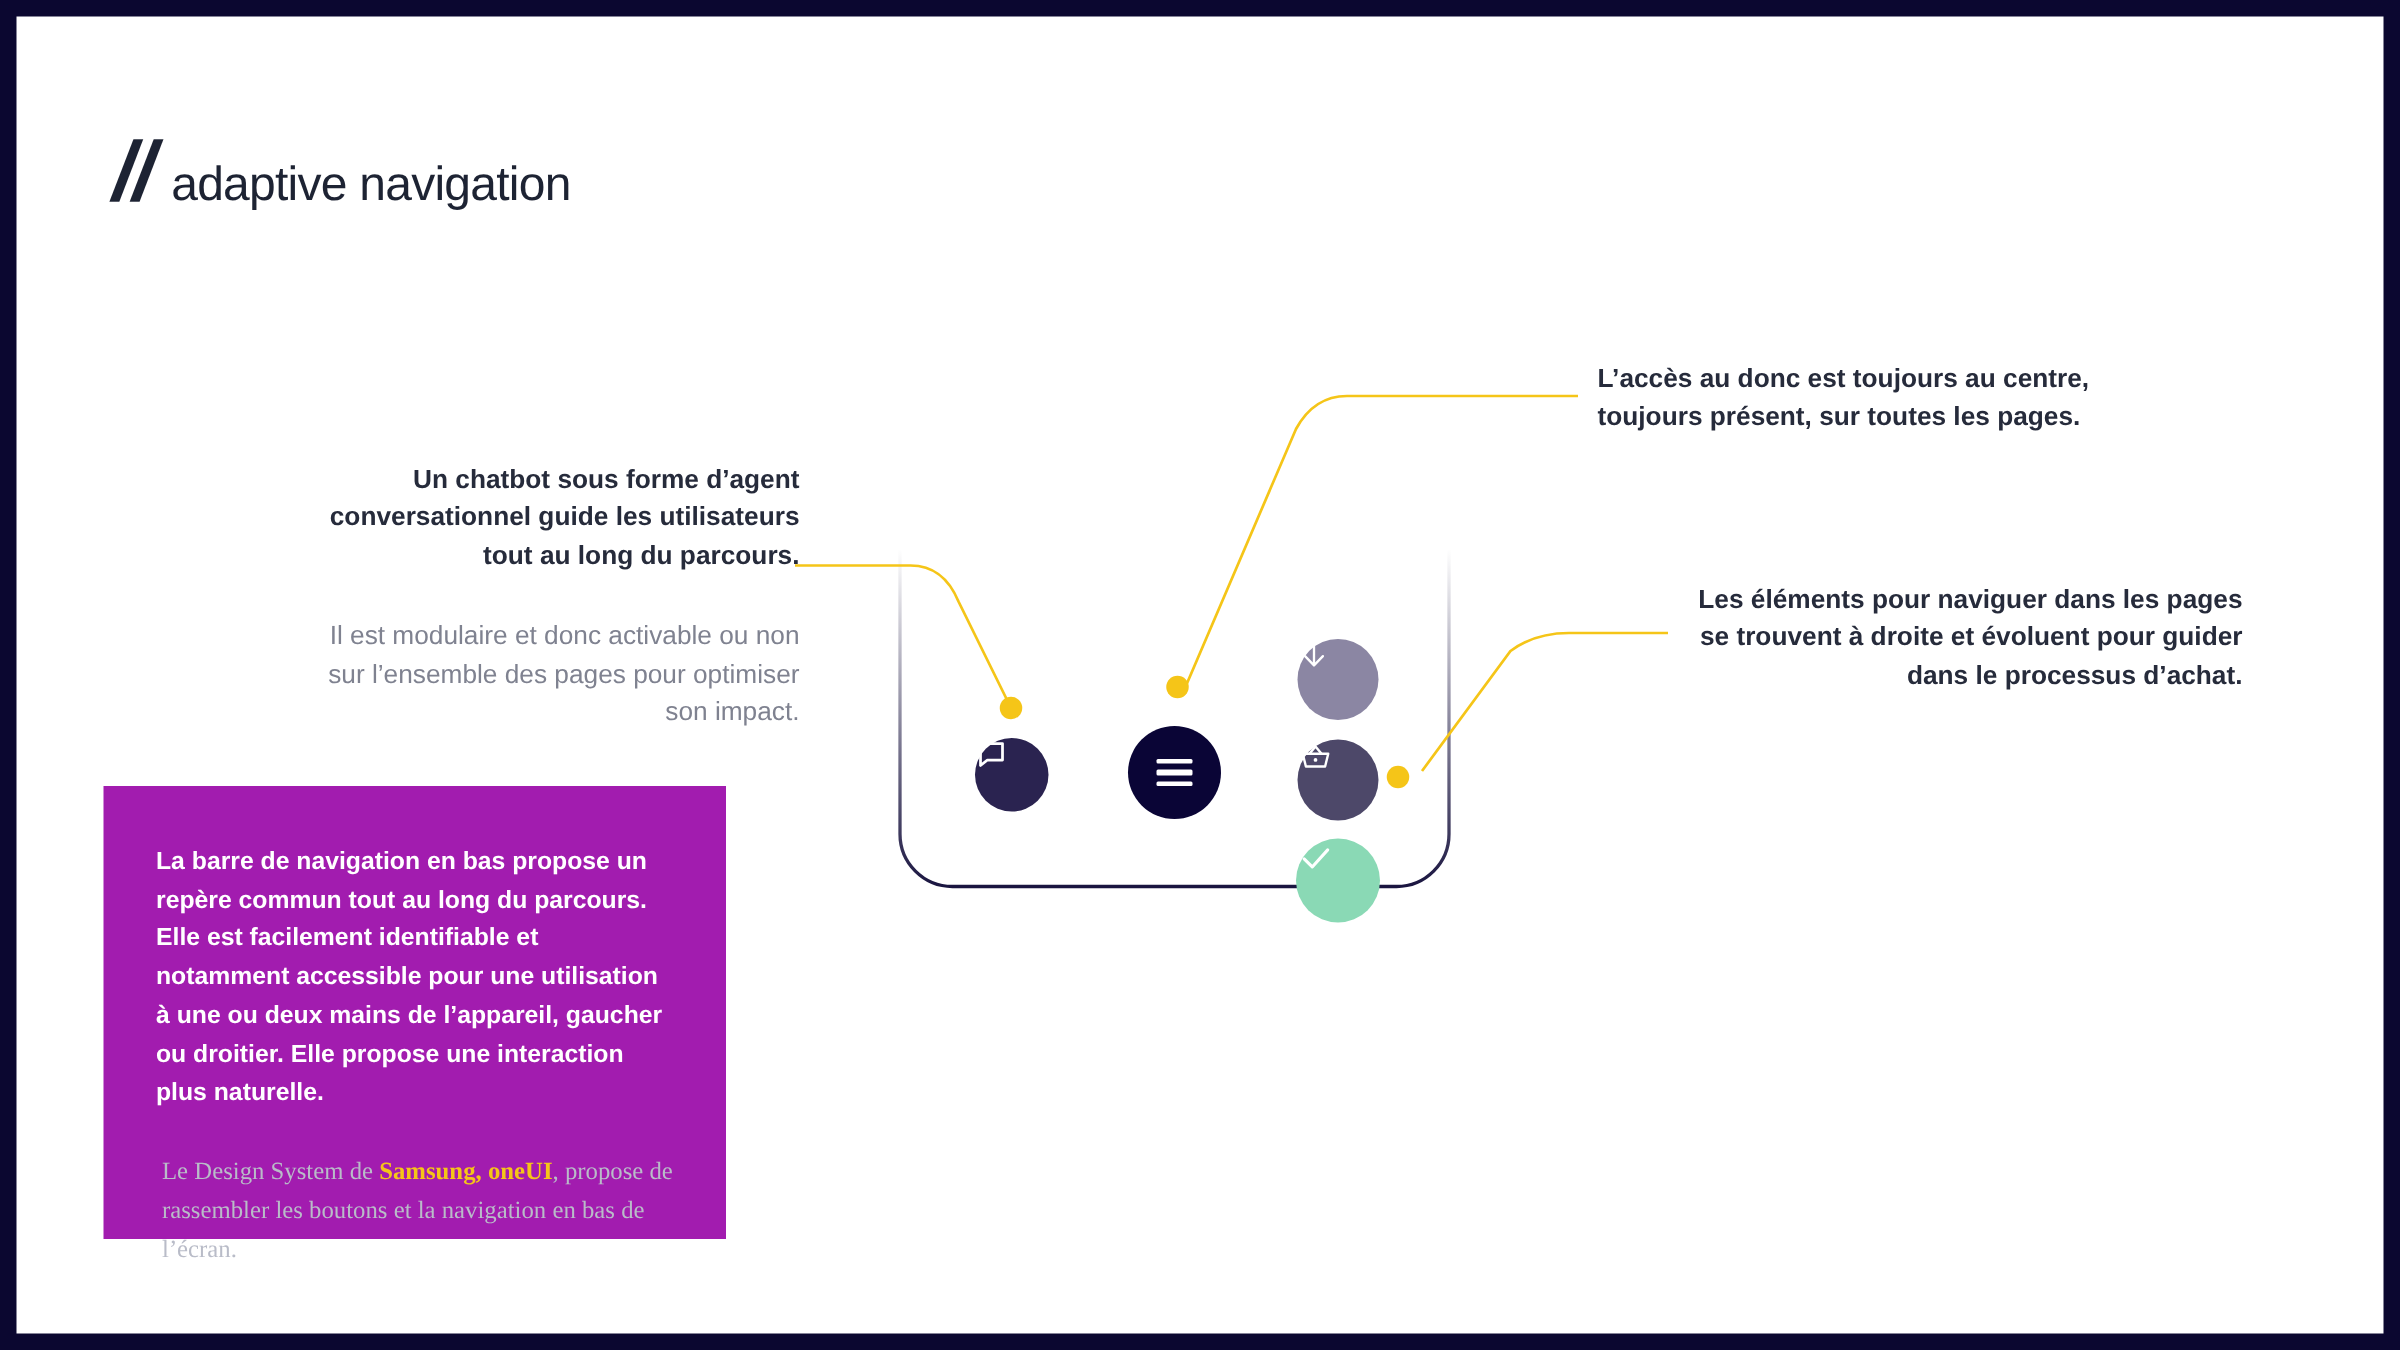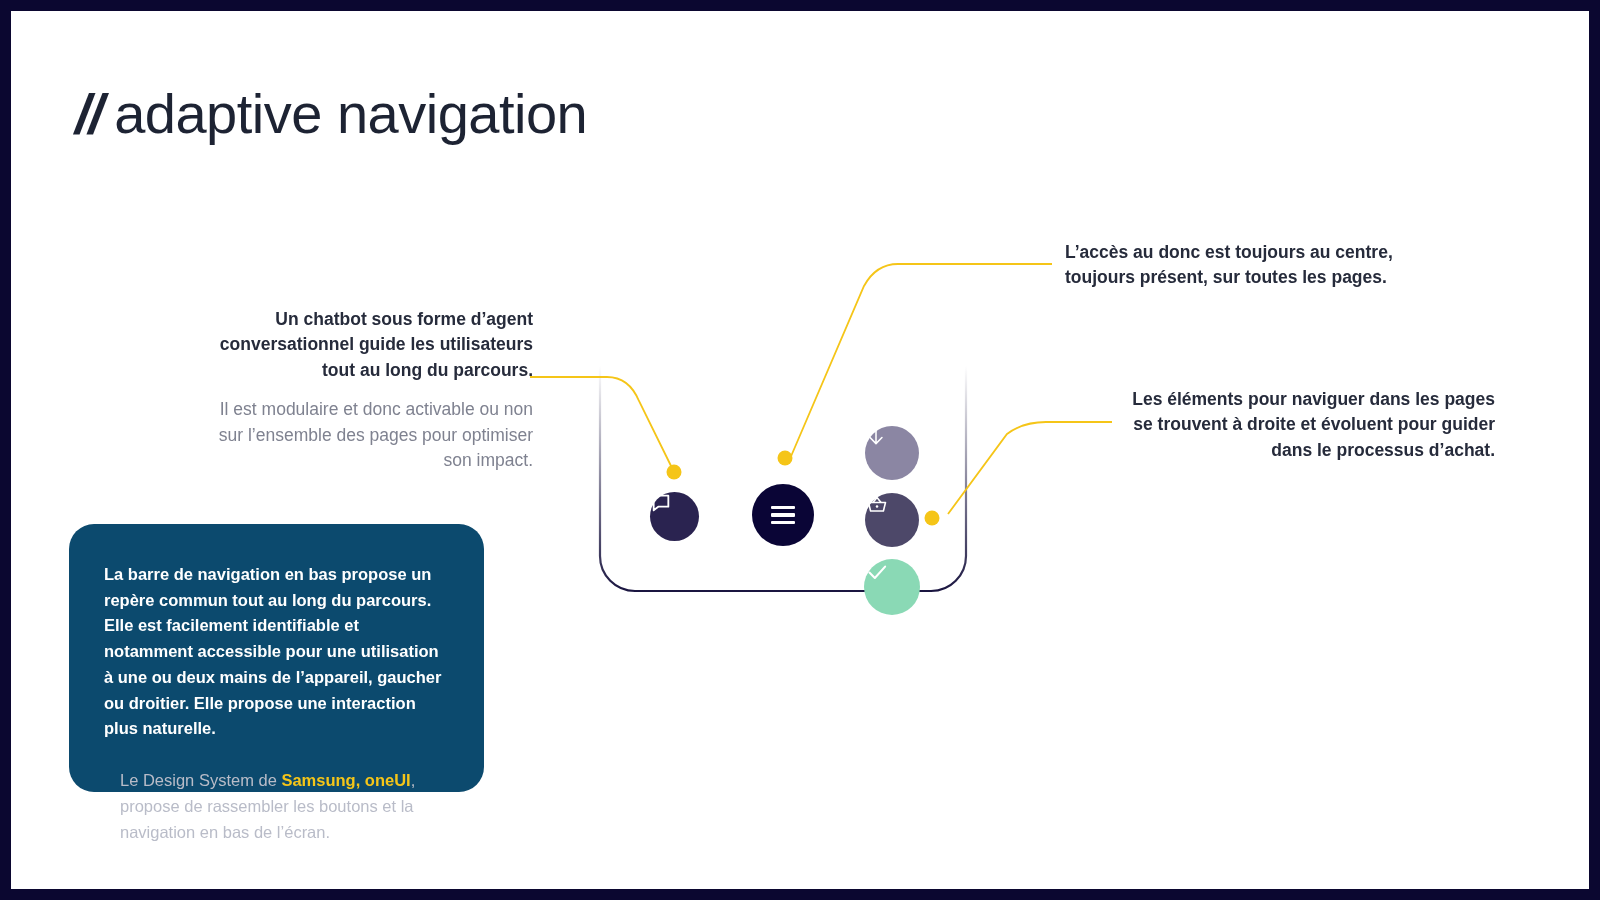--- a/index.html
+++ b/index.html
@@ -21,55 +21,55 @@
   #title-row{
     position:absolute;left:64px;top:70px;
     display:flex;align-items:baseline;
     white-space:nowrap;
   }
   #title-slashes{
     font-size:56px;font-weight:700;font-style:italic;
     color:#1d2333;letter-spacing:-2px;
   }
   #title-text{
-    font-size:56px;font-weight:400;color:#1d2333;
+    font-size:32px;font-weight:400;color:#1d2333;
     margin-left:12px;letter-spacing:-0.5px;
   }
 
   
   .anno{position:absolute;}
   .anno-strong{
     color:#262b3b;font-weight:700;font-size:17.5px;line-height:1.45;
   }
   .anno-soft{
     color:#7f8290;font-weight:400;font-size:17.5px;line-height:1.45;
   }
 
   #anno-chatbot{left:186px;top:296px;width:336px;text-align:right;}
-  #anno-chatbot .anno-soft{margin-top:14px;}
+  #anno-chatbot .anno-soft{margin-top:28px;}
 
   #anno-menu{left:1054px;top:229px;width:400px;text-align:left;}
   #anno-nav{left:1114px;top:376px;width:370px;text-align:right;}
 
   
   #dark-card{
     position:absolute;left:58px;top:513px;
-    width:415px;height:268px;
-    background:#0c4a6e;
+    width:415px;height:302px;
+    background:#a21caf;
     padding:0;
-    border-radius:25px;
   }
   #dark-card .inner{padding:38px 34px 0 35px;}
   #card-p1{
     color:#ffffff;font-weight:700;font-size:16.5px;line-height:1.56;
     margin:0;
   }
   #card-p2{
     color:#b9bcc8;font-weight:400;font-size:16.5px;line-height:1.56;
-    margin:26px 0 0 16px;
+    margin:26px 0 0 4px;
+    font-family:Liberation Serif, serif;
   }
   .hl{color:#f5c518;font-weight:700;}
 
   
   #stage{position:absolute;left:0;top:0;width:1578px;height:878px;}
   #stage svg{position:absolute;left:0;top:0;}
 
   
   .btn{
     position:absolute;border-radius:50%;

